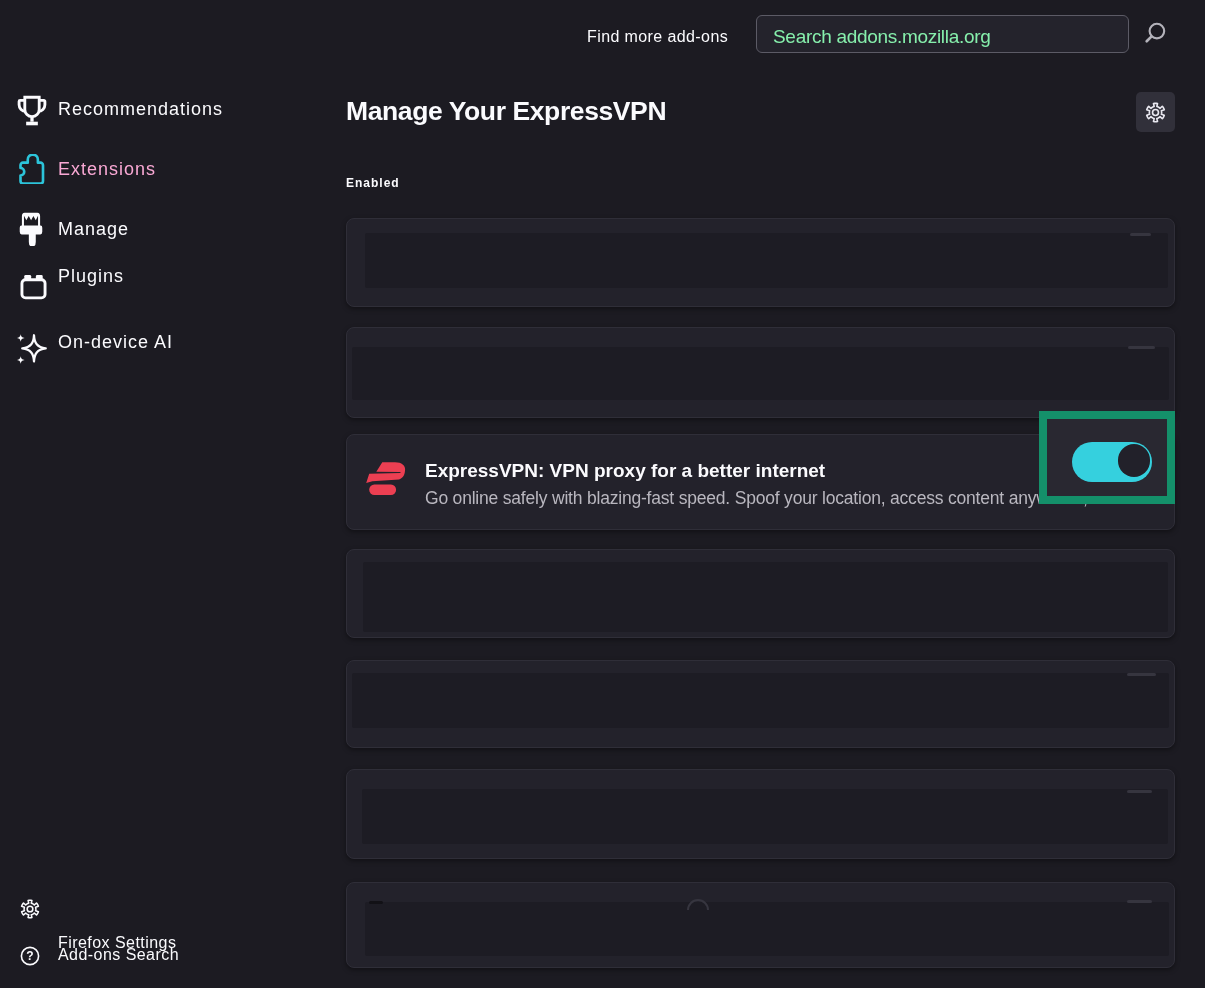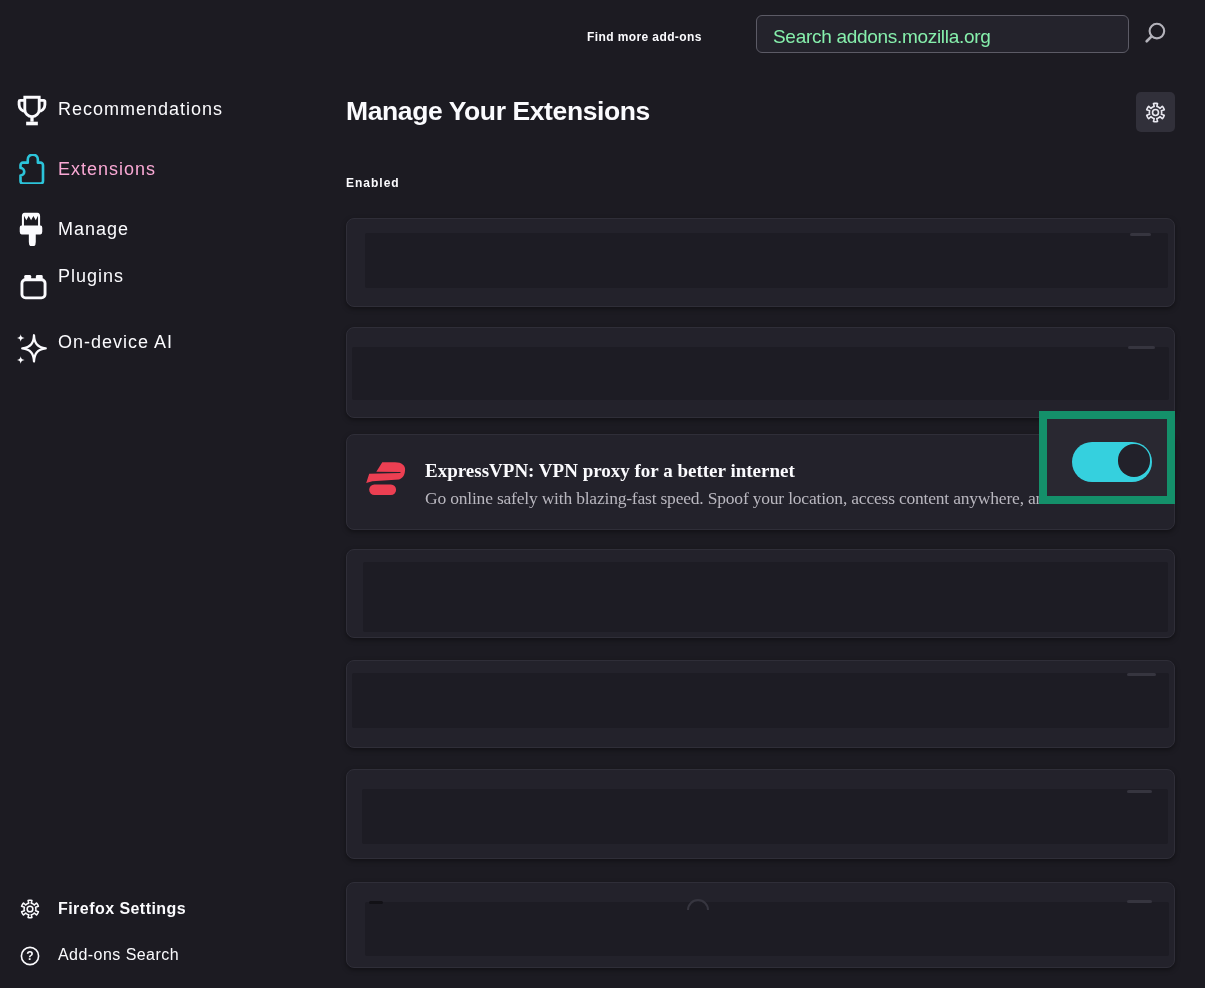--- a/index.html
+++ b/index.html
@@ -1,32 +1,32 @@
 <!DOCTYPE html>
 <html><head>
 <meta charset="utf-8">
 <style>
 * { margin:0; padding:0; box-sizing:border-box; }
 html,body { width:1205px; height:988px; overflow:hidden; }
 body { background:#1c1b22; font-family:"Liberation Sans", sans-serif; position:relative; }
 .abs { position:absolute; }
 
-#findlabel { left:587px; top:27.5px; font-size:12px; letter-spacing:0.4px; color:#fbfbfe; line-height:18px;font-weight:bold; }
+#findlabel { left:587px; top:27.5px; font-size:16px; letter-spacing:0.4px; color:#fbfbfe; line-height:18px; }
 #searchbox { left:756px; top:15px; width:373px; height:38px; background:#24232c; border:1px solid #5c5b66; border-radius:6px; }
 #searchph { left:773px; top:27.4px; font-size:19px; letter-spacing:-0.3px; color:#86efac; line-height:19px; }
 
 .sideitem { left:58px; font-size:18px; letter-spacing:1.0px; color:#fbfbfe; line-height:18px; }
 .sideicon { left:17px; width:30px; height:30px; }
 #ext-label { color:#f9a8d4; }
 .footitem { left:58px; font-size:16px; letter-spacing:0.45px; color:#fbfbfe; line-height:16px; }
 
 #h1 { left:346px; top:97.5px; font-size:26.5px; line-height:26.5px; font-weight:bold; color:#fbfbfe; letter-spacing:-0.4px; }
 #gearbtn { left:1136px; top:92px; width:39px; height:40px; background:#31303a; border-radius:5px; }
 #enabled { left:346px; top:175.3px; font-size:12px; line-height:17.5px; font-weight:bold; letter-spacing:1.0px; color:#fbfbfe; }
-.card { left:346px; width:829px; background:#23222b; border:1px solid #2f2e38; border-radius:8px; box-shadow:0 2px 5px rgba(0,0,0,0.4);font-family:Liberation Serif, serif; }
+.card { left:346px; width:829px; background:#23222b; border:1px solid #2f2e38; border-radius:8px; box-shadow:0 2px 5px rgba(0,0,0,0.4); }
 .inner { position:absolute; border-radius:2px; }
 .dark { background:#1d1c24; }
 .dash { position:absolute; height:3px; border-radius:2px; background:#36353f; }
 #title3 { left:78px; top:25.9px; font-size:19px; line-height:19px; font-weight:bold; color:#fbfbfe; }
 #sub3 { left:78px; top:55.2px; font-size:17.5px; line-height:17.5px; letter-spacing:-0.2px; color:#b9b7bf; }
 #toggle { left:725.4px; top:6.8px; width:79.5px; height:40.7px; background:#35d0de; border-radius:20.5px; z-index:6; }
 #knob { position:absolute; left:45.2px; top:2.4px; width:32.8px; height:32.8px; border-radius:50%; background:#22212a; }
 #greenbox { left:1039px; top:410.5px; width:136px; height:93px; border:8px solid #14906a; background:#292831; z-index:5; }
 </style>
 </head>
@@ -70,29 +70,29 @@
   <path d="M13.6 1 C13.9 7.2 16 10.6 23 11.5 C16 12.4 13.9 15.8 13.6 22 C13.3 15.8 11.2 12.4 4.2 11.5 C11.2 10.6 13.3 7.2 13.6 1 Z" fill="none" stroke="#fbfbfe" stroke-width="1.8" stroke-linejoin="round"></path>
   <path fill="#fbfbfe" d="M2.96 0.2 C3.3 2.2 4 2.9 6.1 3.2 C4 3.5 3.3 4.2 2.96 6.2 C2.62 4.2 1.92 3.5 -0.2 3.2 C1.92 2.9 2.62 2.2 2.96 0.2 Z"></path>
   <path fill="#fbfbfe" d="M2.96 17.8 C3.3 19.8 4 20.5 6.1 20.8 C4 21.1 3.3 21.8 2.96 23.8 C2.62 21.8 1.92 21.1 -0.2 20.8 C1.92 20.5 2.62 19.8 2.96 17.8 Z"></path>
 </svg>
 <div class="abs sideitem" style="top:333px;">On-device AI</div>
 
 <svg class="abs" style="left:19px; top:898px;" width="22" height="22" viewBox="0 0 24 24">
   <path transform="rotate(30 12 12)" d="M21.37 9.91 L21.54 10.95 L21.60 12.00 L21.54 13.05 L21.37 14.09 L18.25 13.40 L17.96 14.32 L17.54 15.20 L16.99 16.00 L16.33 16.71 L18.50 19.07 L17.68 19.74 L16.80 20.31 L15.86 20.79 L14.87 21.16 L13.91 18.11 L12.97 18.33 L12.00 18.40 L11.03 18.33 L10.09 18.11 L9.13 21.16 L8.14 20.79 L7.20 20.31 L6.32 19.74 L5.50 19.07 L7.67 16.71 L7.01 16.00 L6.46 15.20 L6.04 14.32 L5.75 13.40 L2.63 14.09 L2.46 13.05 L2.40 12.00 L2.46 10.95 L2.63 9.91 L5.75 10.60 L6.04 9.68 L6.46 8.80 L7.01 8.00 L7.67 7.29 L5.50 4.93 L6.32 4.26 L7.20 3.69 L8.14 3.21 L9.13 2.84 L10.09 5.89 L11.03 5.67 L12.00 5.60 L12.97 5.67 L13.91 5.89 L14.87 2.84 L15.86 3.21 L16.80 3.69 L17.68 4.26 L18.50 4.93 L16.33 7.29 L16.99 8.00 L17.54 8.80 L17.96 9.68 L18.25 10.60 Z" fill="none" stroke="#fbfbfe" stroke-width="1.7" stroke-linejoin="round"></path>
   <circle cx="12" cy="12" r="3.1" fill="none" stroke="#fbfbfe" stroke-width="1.7"></circle>
 </svg>
-<div class="abs footitem" style="top:901px;font-weight:bold;">Firefox Settings</div>
+<div class="abs footitem" style="top:935px;">Firefox Settings</div>
 
 <svg class="abs" style="left:20px; top:946px;" width="20" height="20" viewBox="0 0 20 20">
   <circle cx="10" cy="10" r="8.6" fill="none" stroke="#fbfbfe" stroke-width="1.6"></circle>
   <text x="10" y="14.3" text-anchor="middle" font-family="Liberation Sans" font-size="12" font-weight="bold" fill="#fbfbfe">?</text>
 </svg>
 <div class="abs footitem" style="top:947px;">Add-ons Search</div>
 
-<div class="abs" id="h1">Manage Your Extensions</div>
+<div class="abs" id="h1">Manage Your ExpressVPN</div>
 <div class="abs" id="gearbtn"></div>
 <svg class="abs" style="left:1144px; top:101px;" width="23" height="23" viewBox="0 0 24 24">
   <path transform="rotate(30 12 12)" d="M21.37 9.91 L21.54 10.95 L21.60 12.00 L21.54 13.05 L21.37 14.09 L18.25 13.40 L17.96 14.32 L17.54 15.20 L16.99 16.00 L16.33 16.71 L18.50 19.07 L17.68 19.74 L16.80 20.31 L15.86 20.79 L14.87 21.16 L13.91 18.11 L12.97 18.33 L12.00 18.40 L11.03 18.33 L10.09 18.11 L9.13 21.16 L8.14 20.79 L7.20 20.31 L6.32 19.74 L5.50 19.07 L7.67 16.71 L7.01 16.00 L6.46 15.20 L6.04 14.32 L5.75 13.40 L2.63 14.09 L2.46 13.05 L2.40 12.00 L2.46 10.95 L2.63 9.91 L5.75 10.60 L6.04 9.68 L6.46 8.80 L7.01 8.00 L7.67 7.29 L5.50 4.93 L6.32 4.26 L7.20 3.69 L8.14 3.21 L9.13 2.84 L10.09 5.89 L11.03 5.67 L12.00 5.60 L12.97 5.67 L13.91 5.89 L14.87 2.84 L15.86 3.21 L16.80 3.69 L17.68 4.26 L18.50 4.93 L16.33 7.29 L16.99 8.00 L17.54 8.80 L17.96 9.68 L18.25 10.60 Z" fill="none" stroke="#e8e7ef" stroke-width="1.7" stroke-linejoin="round"></path>
   <circle cx="12" cy="12" r="3.1" fill="none" stroke="#e8e7ef" stroke-width="1.7"></circle>
 </svg>
 <div class="abs" id="enabled">Enabled</div>
 
 <div class="abs card" style="top:218px; height:89px;">
   <div class="inner dark" style="left:18px; top:13.5px; width:803px; height:55px;"></div>
   <div class="dash" style="left:783px; top:14px; width:21px;"></div>

